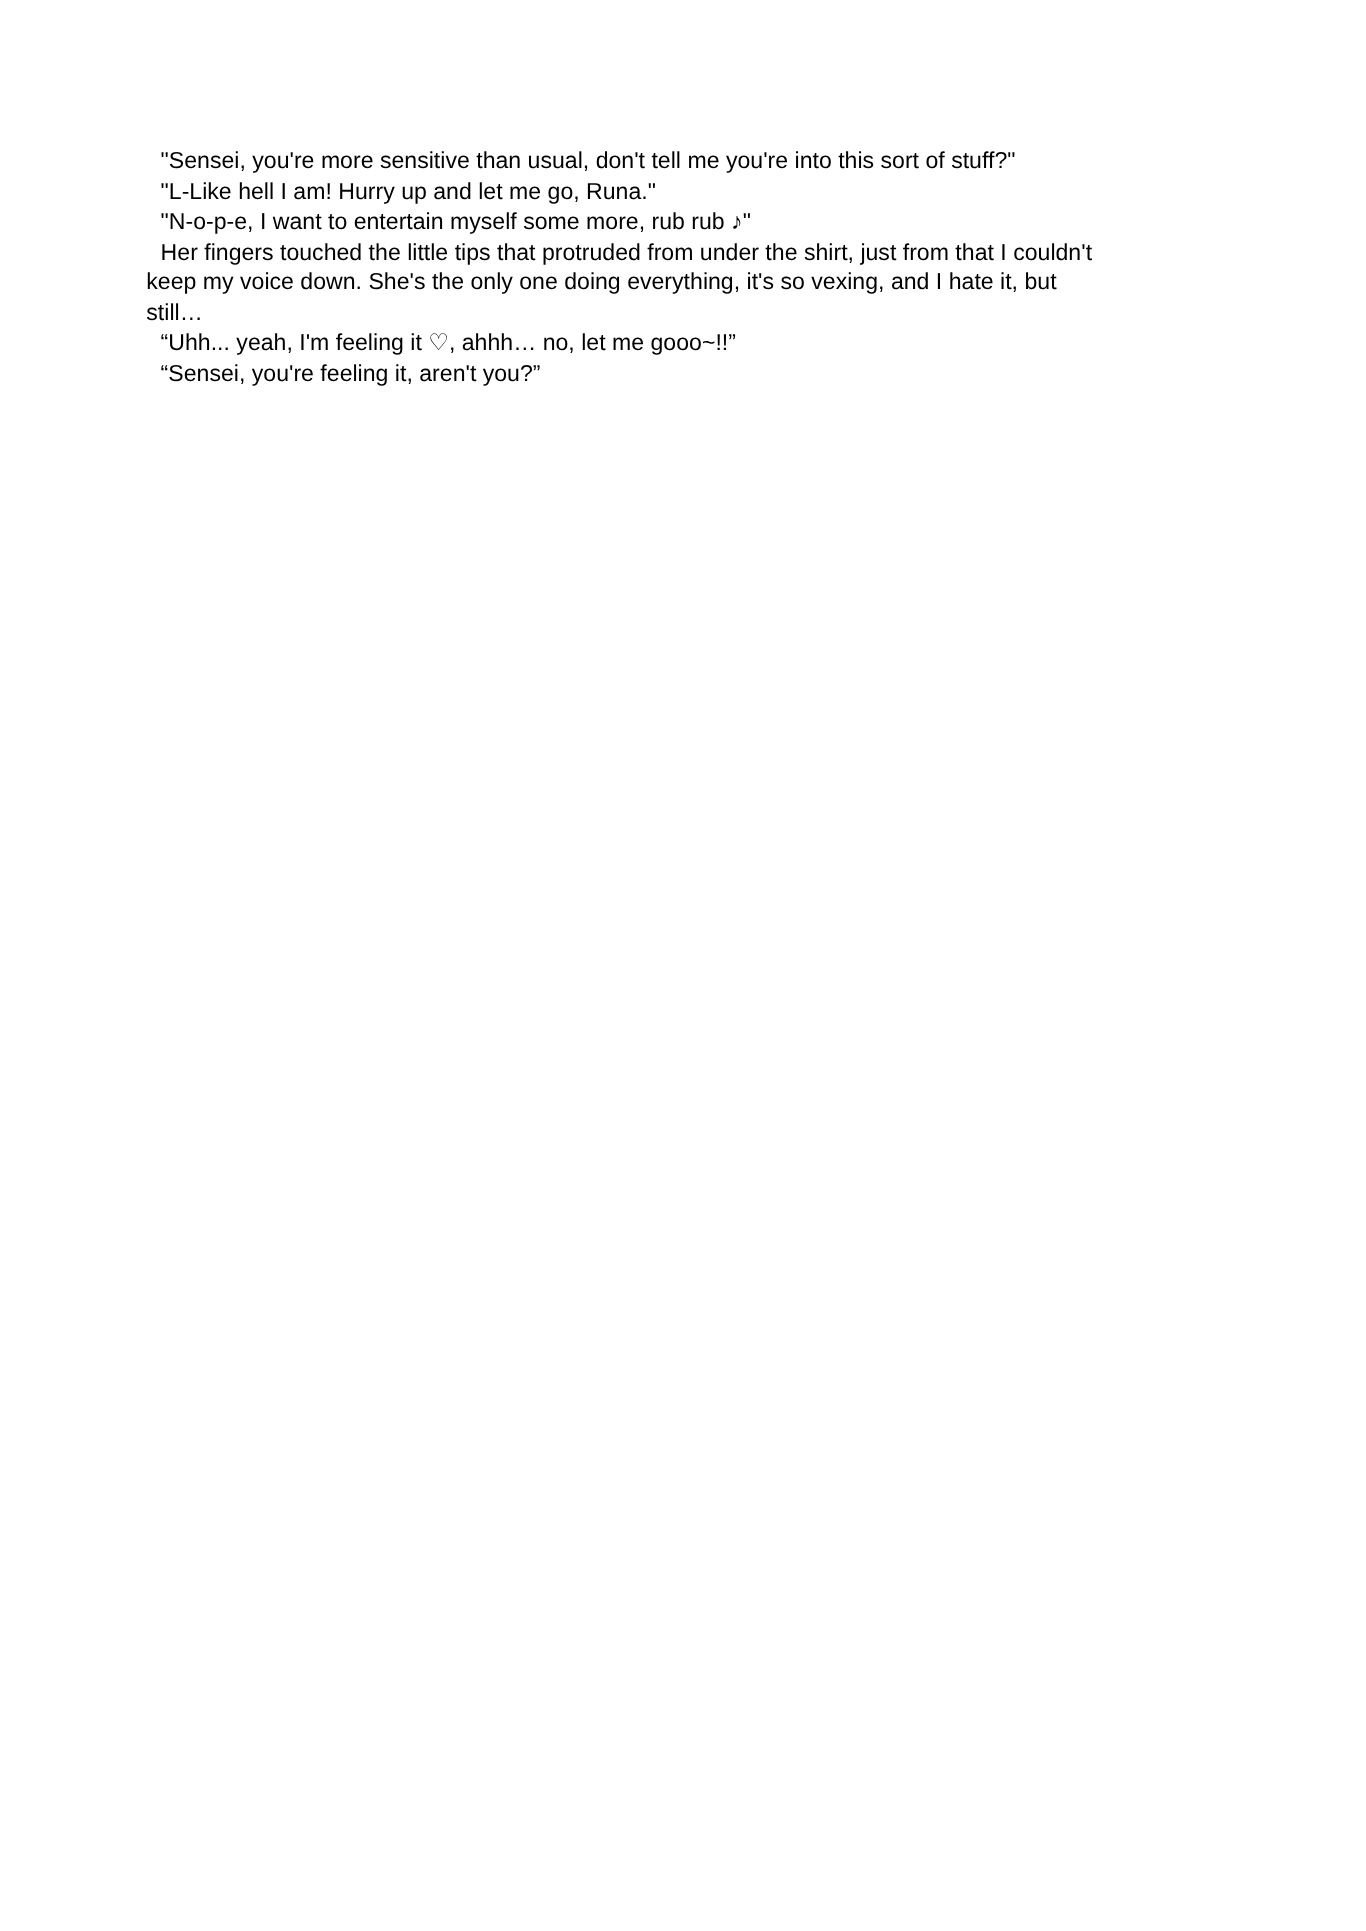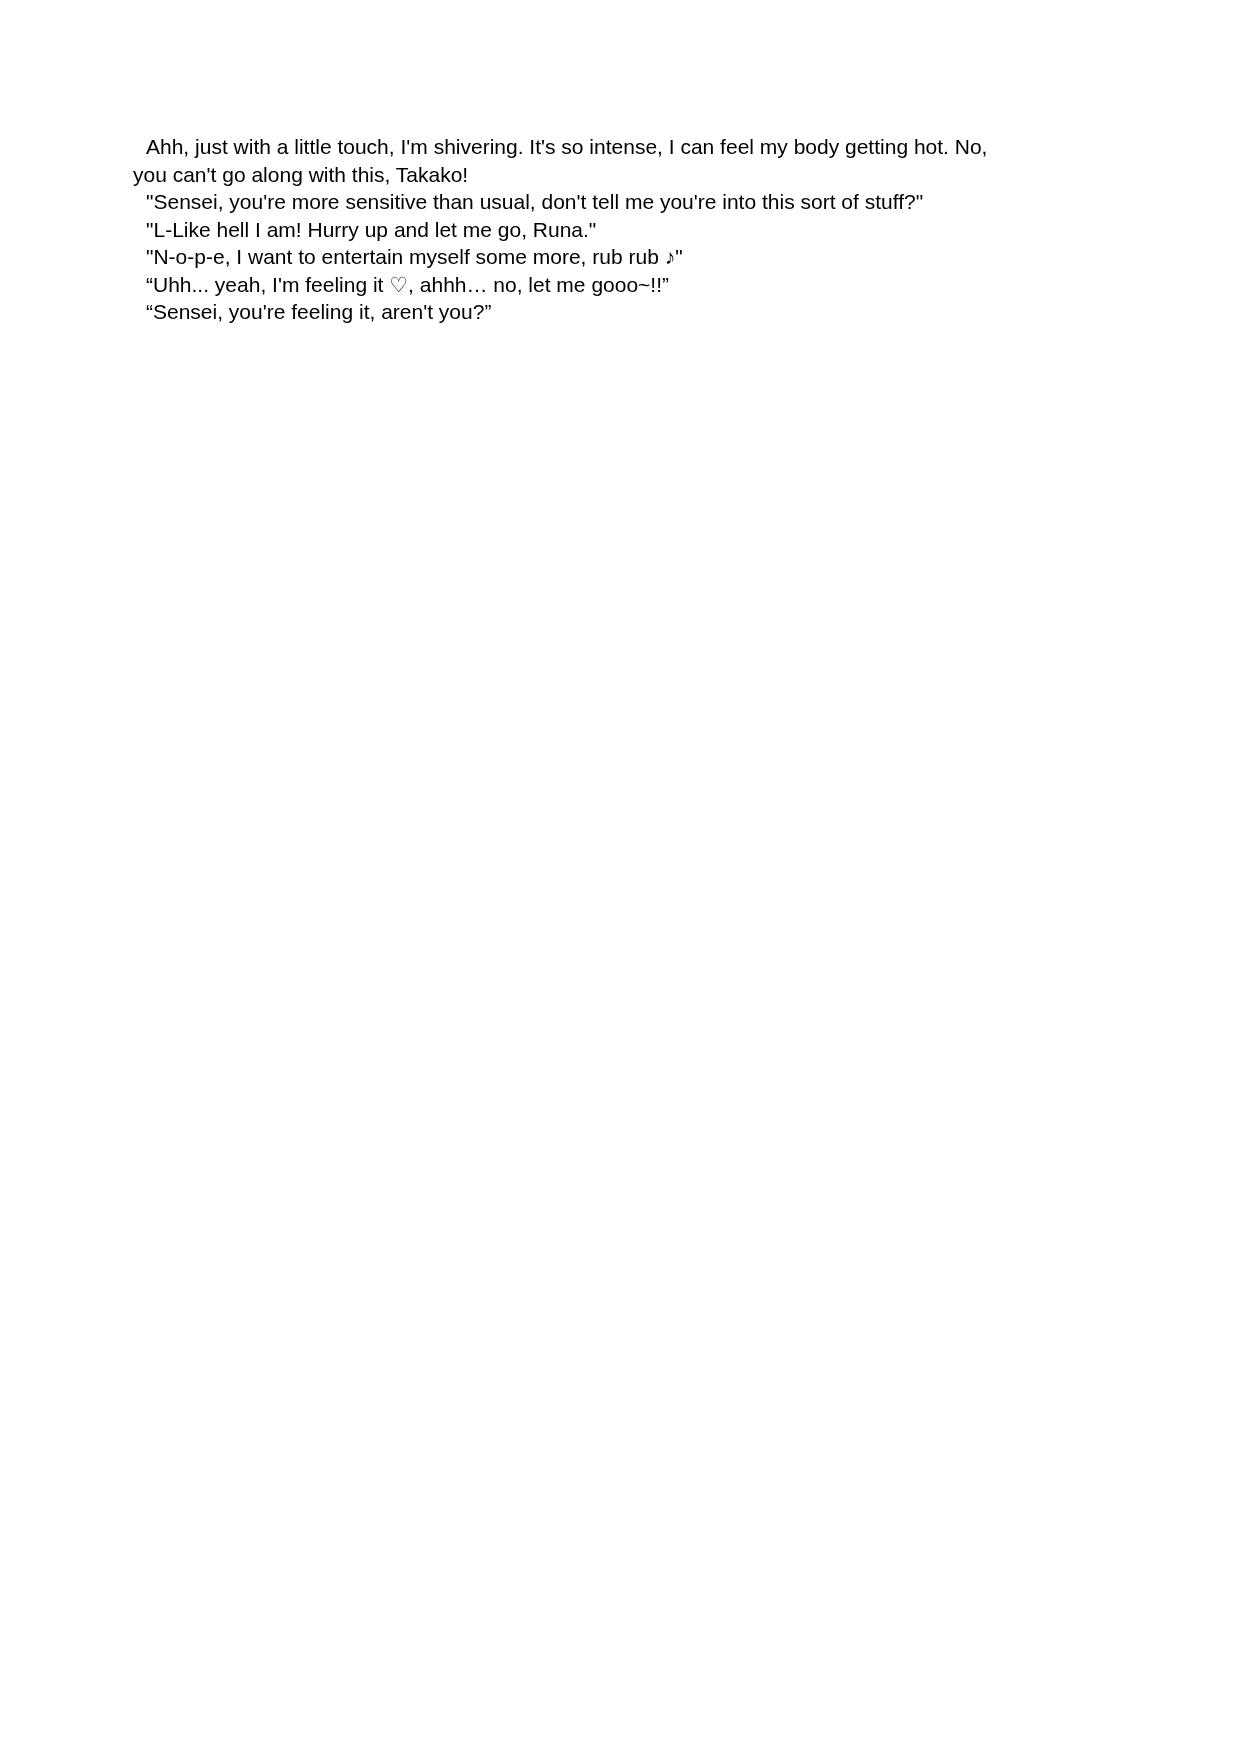--- a/index.html
+++ b/index.html
@@ -29,21 +29,22 @@
     padding: 0;
     white-space: pre-wrap;
     text-indent: 13px;
   }
 </style>
 </head>
 <body>
 
 <div class="page">
   <div class="text-block">
-    <p>Ahh, just with a little touch, I'm shivering. It's so intense, I can feel my body getting hot. No,
-you can't go along with this, Takako!</p>
     <p>"Sensei, you're more sensitive than usual, don't tell me you're into this sort of stuff?"</p>
     <p>"L-Like hell I am! Hurry up and let me go, Runa."</p>
     <p>"N-o-p-e, I want to entertain myself some more, rub rub ♪"</p>
+    <p>Her fingers touched the little tips that protruded from under the shirt, just from that I couldn't
+keep my voice down. She's the only one doing everything, it's so vexing, and I hate it, but
+still…</p>
     <p>“Uhh... yeah, I'm feeling it ♡, ahhh… no, let me gooo~!!”</p>
     <p>“Sensei, you're feeling it, aren't you?”</p>
   </div>
 </div>
 
 </body></html>

